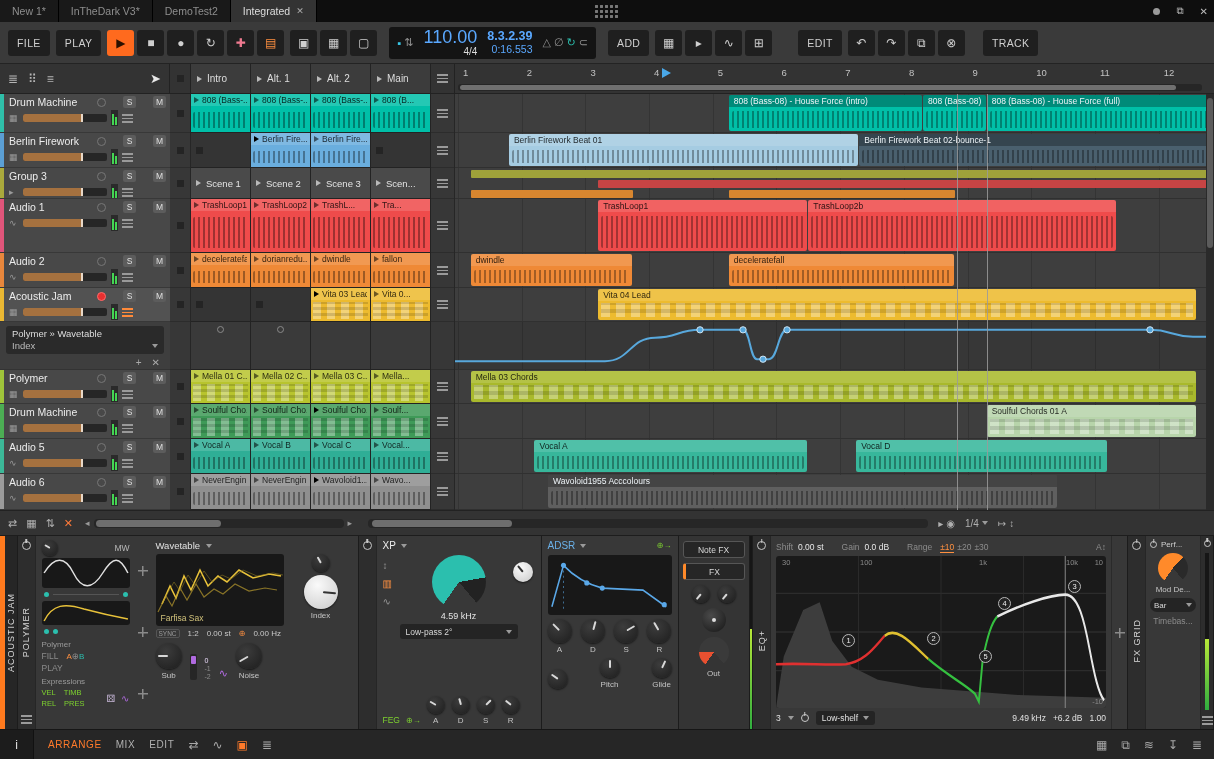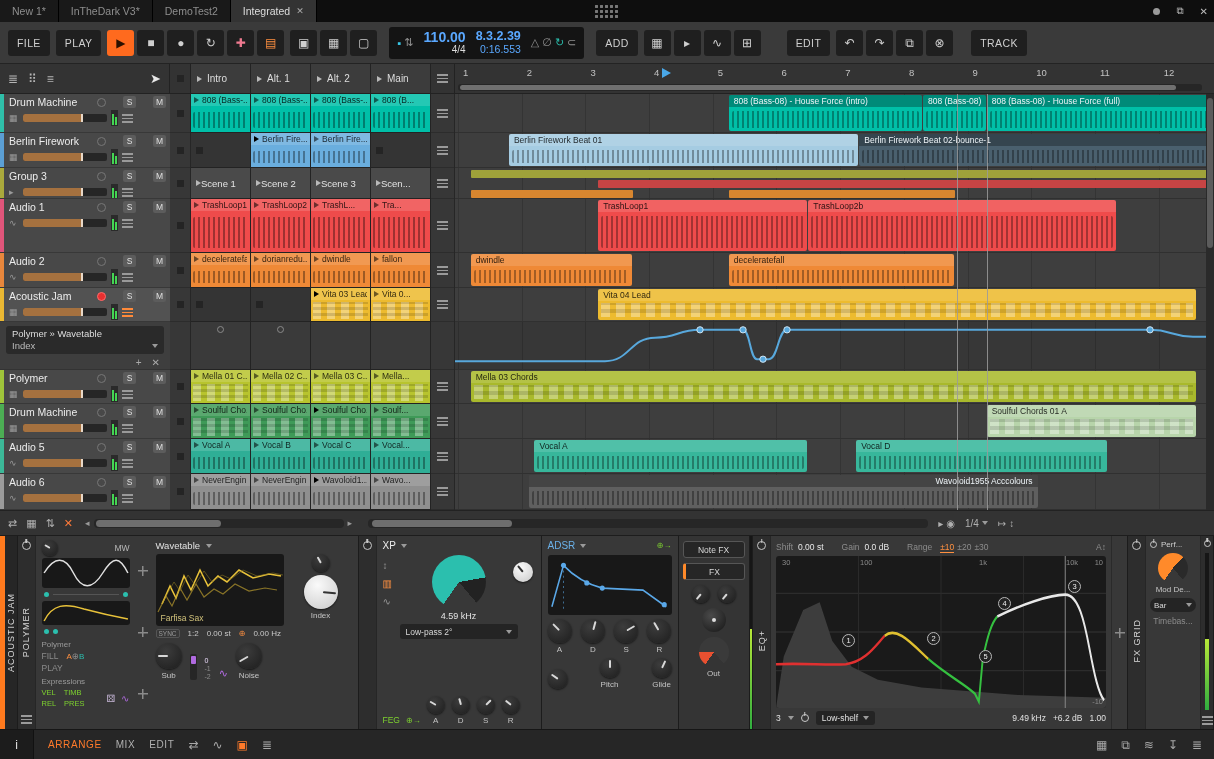--- a/index.html
+++ b/index.html
@@ -22,21 +22,21 @@
 .toolbar{position:absolute;top:22px;left:0;right:0;height:42px;background:#3a3a3a;display:flex;align-items:center;gap:6px;padding:0 8px;border-bottom:1px solid #232323}
 .tbtn{height:26px;min-width:26px;padding:0 9px;background:#1f1f1f;border-radius:3px;color:#cfcfcf;display:inline-flex;align-items:center;justify-content:center;font-size:10.5px;letter-spacing:.4px}
 .tbtn.icon{padding:0;width:27px;font-size:12px}
 .tbtn.orange{background:#ff6a1e;color:#2a1000}
 .tbtn.pink{color:#ef7a90}
 .tbtn.orangefg{color:#ff9040}
 .tgroup{display:flex;gap:3px;align-items:center}
 .tdisplay{height:32px;background:#141414;border-radius:3px;display:flex;align-items:center;gap:10px;padding:0 8px;margin:0 6px}
 .dicon{color:#8f8f8f;font-size:11px}
 .dcol{display:flex;flex-direction:column;align-items:flex-end;line-height:1.05}
-.dbig{color:#5aa8ff;font-size:14px;font-weight:bold}
+.dbig{color:#5aa8ff;font-size:18px;font-weight:normal}
 .dsmall{color:#dcdcdc;font-size:10px}
 .dblue{color:#5aa8ff;font-size:12.5px;font-weight:bold}
 .dtime{color:#5aa8ff;font-size:10.5px}
 .spacer{flex:1}
 
 
 .workarea{position:absolute;top:64px;left:0;right:0;height:471px;background:#2b2b2b;overflow:hidden}
 .headerband{position:absolute;top:0;left:0;right:0;height:30px;background:#333;border-bottom:1px solid #222;display:flex}
 .hb-left{width:170px;display:flex;align-items:center;gap:10px;padding:0 8px;border-right:1px solid #222}
 .hb-left .hicon{color:#b5b5b5;font-size:12px}
@@ -86,21 +86,21 @@
 .sq{width:7px;height:7px;background:#242424;display:inline-block}
 .scene-options-column{position:absolute;top:30px;left:431px;width:24px;bottom:25px;background:#373737;border-right:1px solid #262626}
 .optcell{border-bottom:1px solid #2c2c2c;display:flex;align-items:center;justify-content:center}
 .burger{width:11px;height:9px;background:repeating-linear-gradient(#9a9a9a 0 1.6px,transparent 1.6px 3.6px);display:inline-block}
 
 
 .clip-grid{position:absolute;top:30px;left:191px;width:240px;bottom:25px;background:#2b2b2b;overflow:hidden}
 .cliprow{display:flex;border-bottom:1px solid #232323}
 .slot{width:60px;border-right:1px solid #232323;position:relative;overflow:hidden}
 .slot.empty{background:#343434;display:flex;align-items:center;padding-left:5px}
-.slot.scene{background:#4a4a4a;display:flex;align-items:center;padding-left:5px}
+.slot.scene{background:#4a4a4a;display:flex;align-items:center;gap:5px;padding-left:5px}
 .scn{font-size:9.5px;color:#e4e4e4;white-space:nowrap;overflow:hidden}
 .tri{display:inline-block;width:0;height:0;border-top:3.5px solid transparent;border-bottom:3.5px solid transparent;border-left:5.5px solid #b9b9b9;flex:none}
 .tri.dark{border-left-color:rgba(0,0,0,.55)}
 .tri.playing{border-left-color:#000}
 .chead{display:flex;align-items:center;gap:3px;padding:1px 3px;background:rgba(255,255,255,.14)}
 .cname{font-size:8.5px;color:rgba(0,0,0,.8);white-space:nowrap;overflow:hidden}
 .cbody{position:absolute;left:2px;right:2px;top:14px;bottom:2px}
 .cbody.wave{background:repeating-linear-gradient(90deg,rgba(0,0,0,.34) 0 2px,transparent 2px 5px);margin-top:4px;border-radius:2px;bottom:4px}
 .cbody.notes{background:
  repeating-linear-gradient(0deg,transparent 0 3px,rgba(0,0,0,.14) 3px 6px),
@@ -1069,21 +1069,21 @@
             <div class="aclip" style="left: 79.44px; width: 272.91px; background: rgb(55, 183, 155);">
               <div class="aname">Vocal A</div>
               <div class="abody wave"></div>
             </div>
             <div class="aclip" style="left: 401.125px; width: 250.615px; background: rgb(55, 183, 155);">
               <div class="aname">Vocal D</div>
               <div class="abody wave"></div>
             </div>
           </div>
           <div class="lane" style="height: 36px;">
-            <div class="aclip light" style="left: 74px; width: 508.6px; background: rgb(95, 95, 95); text-align: right;">
+            <div class="aclip light" style="left: 93px; width: 508.6px; background: rgb(95, 95, 95);">
               <div class="aname">Wavoloid1955 Acccolours</div>
               <div class="abody wave"></div>
             </div>
           </div>
           <div class="cursorline" style="left: 502.408px;"></div>
           <div class="cursorline" style="left: 531.71px;"></div>
         </div>
     </div>
     <div class="vscroll">
         <i></i>

